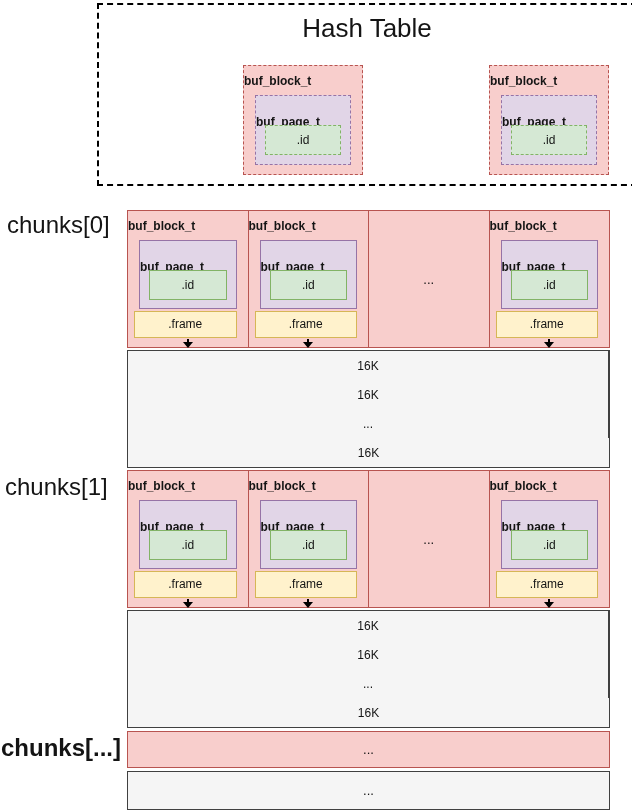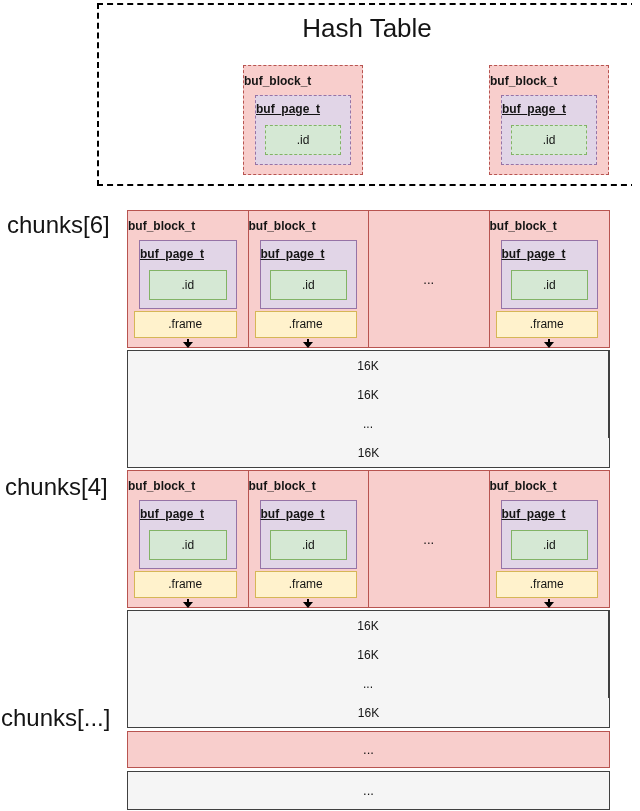--- a/index.html
+++ b/index.html
@@ -32,21 +32,21 @@
   .hash-entry .id-box {
     position:absolute; left:9px; right:9px; top:29px; height:28px;
     background:var(--id-fill); border:1px dashed var(--id-stroke);
     line-height:28px; text-align:center; font-size:12px;
   }
 
   
   .cell-title, .page-title {
     text-align:left; font-weight:bold; font-size:12px; line-height:14px;
   }
-  .page-title { margin-top:6px;text-decoration:underline; }
+  .page-title { margin-top:19px; }
 
   
   .chunk-row {
     position:absolute; left:127px; width:481px; height:136px;
     background:var(--block-fill); border:1px solid var(--block-stroke);
     display:flex;
   }
   .chunk-row .cell { flex:1; position:relative; border-right:1px solid var(--block-stroke); }
   .chunk-row .cell:last-child { border-right:none; }
   .chunk-row-0 { top:210px; }
@@ -108,21 +108,21 @@
   }
   .strip-gray {
     top:771px; height:37px;
     background:var(--memory-fill); border:1px solid var(--memory-stroke);
   }
 
   
   .row-label { position:absolute; font-size:24px; line-height:28px; }
   .row-label-0 { left:7px;  top:211px; }
   .row-label-1 { left:5px;  top:473px; }
-  .row-label-2 { left:1px;  top:704px; }
+  .row-label-2 { left:1px;  top:734px;font-weight:bold; }
 </style>
 </head>
 <body>
 
 <div class="page">
 
   <div class="hash-box">
     <div class="hash-title">Hash Table</div>
     <div class="hash-entry hash-entry-1">
   <div class="cell-title">buf_block_t</div>
@@ -133,22 +133,22 @@
 </div>
     <div class="hash-entry hash-entry-2">
   <div class="cell-title">buf_block_t</div>
   <div class="page-box">
     <div class="page-title">buf_page_t</div>
     <div class="id-box">.id</div>
   </div>
 </div>
   </div>
 
-  <div class="row-label row-label-0">chunks[6]</div>
-  <div class="row-label row-label-1">chunks[4]</div>
+  <div class="row-label row-label-0">chunks[0]</div>
+  <div class="row-label row-label-1">chunks[1]</div>
   <div class="row-label row-label-2">chunks[...]</div>
 
   <div class="chunk-row chunk-row-0">
     <div class="cell block-cell">
   <div class="cell-title">buf_block_t</div>
   <div class="page-box">
     <div class="page-title">buf_page_t</div>
     <div class="id-box">.id</div>
   </div>
   <div class="frame-box">.frame</div>

